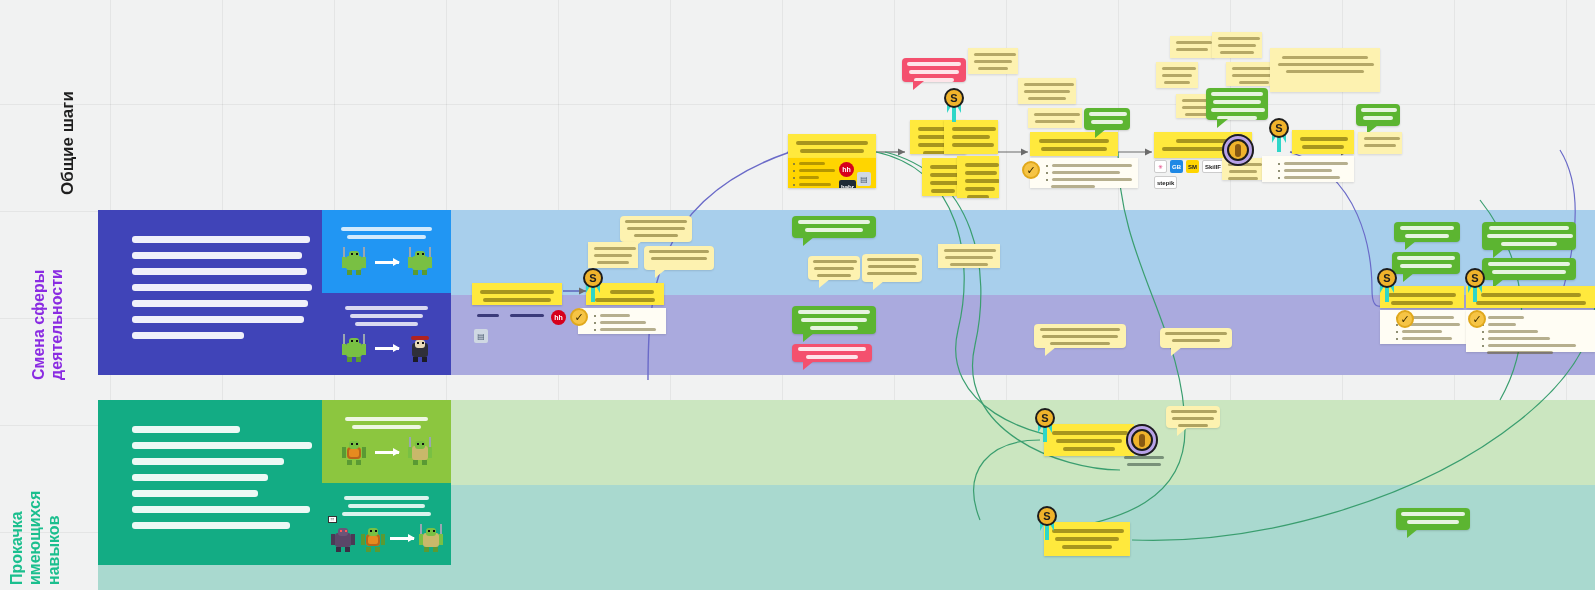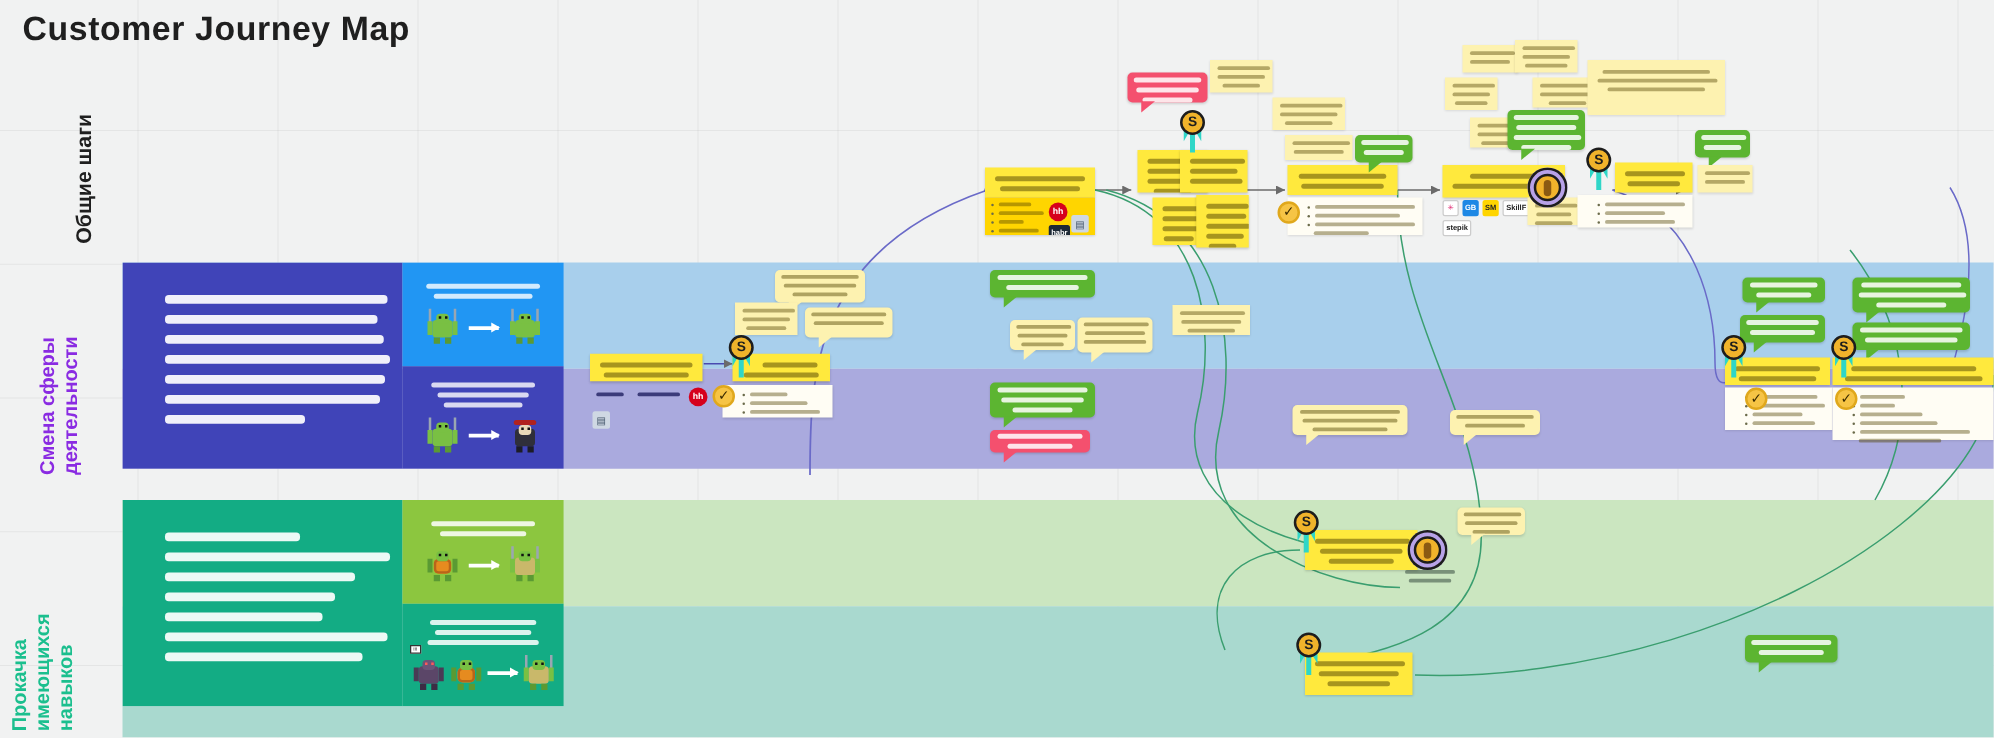--- a/index.html
+++ b/index.html
@@ -160,21 +160,20 @@
     <path d="M876,152 C960,170 975,260 958,330 C940,405 1030,440 1090,440" fill="none" stroke="#3a9e6f" stroke-width="1.2"></path>
     <path d="M885,152 C975,175 992,270 975,345 C955,430 1060,470 1120,470" fill="none" stroke="#3a9e6f" stroke-width="1.2"></path>
     <path d="M1118,152 C1118,260 1185,330 1185,430 C1185,500 1120,520 1060,530" fill="none" stroke="#3a9e6f" stroke-width="1.2" marker-end="url(#agr)"></path>
     <path d="M1040,440 C990,440 960,470 980,520" fill="none" stroke="#3a9e6f" stroke-width="1.2"></path>
     <path d="M1132,540 C1260,545 1420,500 1520,420 C1580,372 1595,330 1595,300" fill="none" stroke="#3a9e6f" stroke-width="1.2"></path>
     <path d="M1290,152 C1360,175 1372,250 1372,290 C1372,320 1390,300 1395,296" fill="none" stroke="#6a6ac8" stroke-width="1.2"></path>
     <path d="M1560,150 C1585,190 1575,250 1560,300" fill="none" stroke="#6a6ac8" stroke-width="1.2"></path>
     <path d="M1480,200 C1520,250 1540,330 1500,400" fill="none" stroke="#3a9e6f" stroke-width="1.2"></path>
   </svg>
 
-  <div id="title">Customer Journey Map</div>
   <div class="vlabel" id="lab-common">Общие шаги</div>
   <div class="vlabel" id="lab-change">Смена сферы
 деятельности</div>
   <div class="vlabel" id="lab-skill">Прокачка
 имеющихся
 навыков</div>
 
   <div class="persona" style="left:98px;top:210px;width:353px;height:165px;">
     <div class="p-text" style="width:224px;background:#4044b8;">
       <div class="p-line" style="width:178px;background:rgba(255,255,255,.92)"></div>

